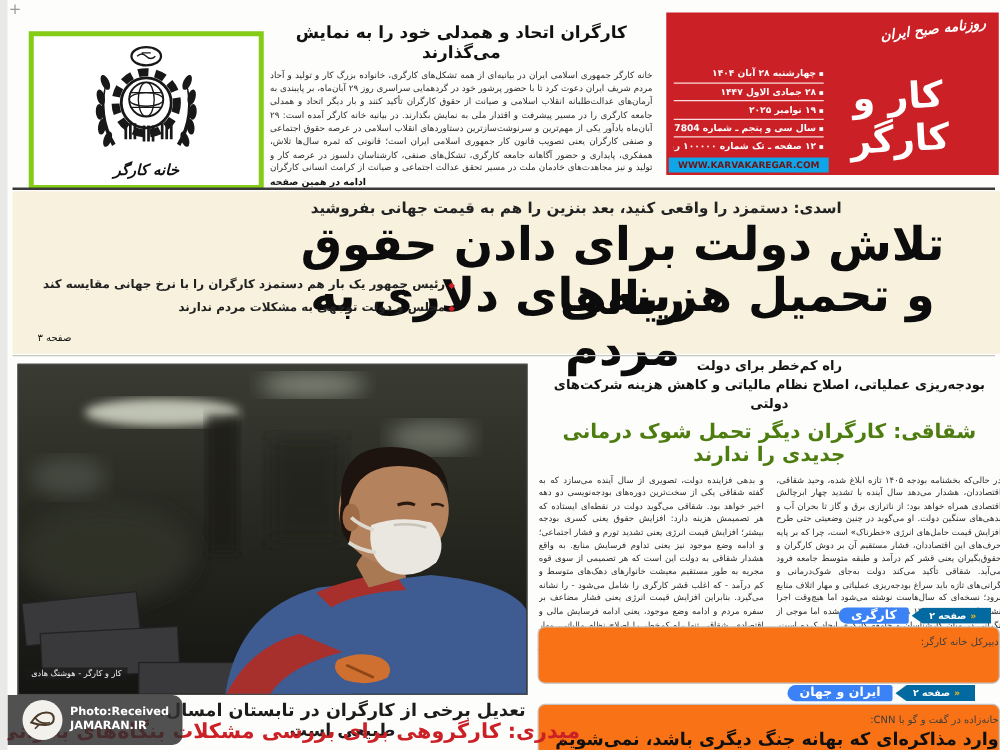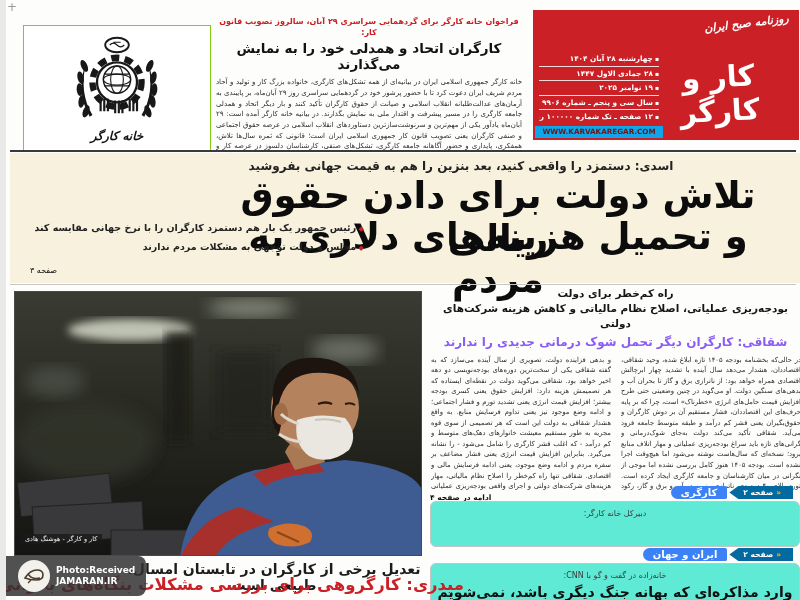--- a/index.html
+++ b/index.html
@@ -5,21 +5,21 @@
   html,body{margin:0;padding:0;background:#d8d8d8;}
   .page{position:relative;width:800px;height:600px;background:#fdfdfc;overflow:hidden;
         font-family:"DejaVu Sans",sans-serif;color:#111;border-left:6px solid #e9e9e7;}
   [data-name]{box-sizing:border-box;}
 
   
   .crop-mark{position:absolute;left:1px;top:0;color:#9a9a98;font-size:12px;}
 
   
   .logo-box{position:absolute;left:17px;top:25px;width:188px;height:127px;
-            border:1px solid #84cc16;background:#fff;display:flex;flex-direction:column;
+            border:4px solid #84cc16;background:#fff;display:flex;flex-direction:column;
             align-items:center;justify-content:center;}
   .logo-caption{font-size:12px;font-weight:bold;font-style:italic;margin-top:-6px;direction:rtl;}
 
   
   .top-article{position:absolute;left:210px;top:16px;width:306px;direction:rtl;}
   .top-article .kicker{color:#cb2026;font-size:8px;font-weight:bold;text-align:center;line-height:1.4;}
   .top-article .headline{font-size:13.5px;font-weight:800;text-align:center;margin-top:2px;color:#121212;}
   .top-article .body{margin-top:5px;font-size:7px;line-height:1.52;text-align:justify;color:#2b2b2b;
                      height:84px;overflow:hidden;}
   .top-article .continued{font-size:7.5px;font-weight:bold;text-align:left;margin-top:2px;}
@@ -57,38 +57,38 @@
 
   
   .photo{position:absolute;left:8px;top:291px;width:408px;height:265px;background:#1c1c1a;
          border:1px solid #4a4a48;overflow:hidden;}
   .photo-caption{position:absolute;left:5px;bottom:11px;background:rgba(25,25,25,.78);color:#eee;
                  font-size:6.5px;padding:1px 5px;direction:rtl;}
 
   
   .sh-article{position:absolute;left:424px;top:286px;width:371px;direction:rtl;}
   .sh-article .kicker{font-size:10.5px;font-weight:bold;text-align:center;color:#151515;line-height:1.45;}
-  .sh-article .headline{font-size:12px;font-weight:800;text-align:center;margin-top:3px;color:#8b5cf6;}
+  .sh-article .headline{font-size:16px;font-weight:800;text-align:center;margin-top:3px;color:#4d7c0f;}
   .sh-cols{display:flex;gap:10px;margin-top:6px;}
   .sh-col{width:180px;font-size:6.8px;line-height:1.55;text-align:justify;color:#2b2b2b;
           height:136px;overflow:hidden;}
   .sh-continued{font-size:7.5px;font-weight:bold;direction:ltr;text-align:left;margin-top:2px;}
 
   
   .tag{position:absolute;height:13px;display:flex;align-items:stretch;direction:ltr;}
   .tag-red{background:#3b82f6;color:#fff;font-size:10px;font-weight:bold;line-height:13px;
            padding:0 10px;border-radius:7px 2px 2px 7px;direction:rtl;}
   .tag-black{background:#0369a1;color:#fff;font-size:7.5px;font-weight:bold;line-height:13px;
              padding:0 12px 0 14px;margin-left:2px;direction:rtl;
              clip-path:polygon(0 50%,9px 0,100% 0,100% 100%,9px 100%);}
   .tag-black .chev{color:#f2b719;margin-left:3px;font-weight:800;}
   .tag-1{top:486px;right:7px;}
-  .tag-2{top:548px;right:7px;}
+  .tag-2{top:548px;right:20px;}
   .teaser-box{position:absolute;left:424px;width:370px;height:46px;border:1.5px solid #c4c4c2;
-              border-radius:6px;background:#5eead4;text-align:center;direction:rtl;}
+              border-radius:6px;background:#f97316;text-align:right;direction:rtl;}
   .box-1{top:501px;}
   .box-2{top:563px;}
   .teaser-kicker{font-size:8px;color:#3d3d3d;margin-top:7px;}
   .teaser-headline{font-size:14px;font-weight:800;color:#101010;margin-top:4px;}
 
   
   .bottom-kicker{position:absolute;left:120px;top:561px;width:296px;text-align:center;font-size:14px;
                  font-weight:bold;color:#1c1c1c;direction:rtl;}
   .bottom-headline{position:absolute;left:0;top:575px;width:458px;direction:rtl;white-space:nowrap;
                    overflow:visible;font-size:16.5px;font-weight:800;color:#cb2026;text-align:right;}
@@ -138,34 +138,33 @@
         <ellipse cx="100" cy="47" rx="3.4" ry="7" transform="rotate(14 100 47)"></ellipse>
         <ellipse cx="101" cy="60" rx="3.4" ry="7" transform="rotate(4 101 60)"></ellipse>
         <ellipse cx="99" cy="73" rx="3.4" ry="7" transform="rotate(-8 99 73)"></ellipse>
         <ellipse cx="94" cy="84" rx="3.4" ry="7" transform="rotate(-20 94 84)"></ellipse>
       </g>
     </svg>
     <div class="logo-caption" data-name="logo-caption">خانه کارگر</div>
   </div>
 
   <div class="top-article" data-name="top-article">
-    <div class="kicker" data-name="top-article-kicker">فراخوان خانه کارگر برای گردهمایی سراسری ۲۹ آبان، سالروز تصویب قانون کار:</div>
     <div class="headline" data-name="top-article-headline">کارگران اتحاد و همدلی خود را به نمایش می‌گذارند</div>
     <div class="body" data-name="top-article-body">خانه کارگر جمهوری اسلامی ایران در بیانیه‌ای از همه تشکل‌های کارگری، خانواده بزرگ کار و تولید و آحاد مردم شریف ایران دعوت کرد تا با حضور پرشور خود در گردهمایی سراسری روز ۲۹ آبان‌ماه، بر پایبندی به آرمان‌های عدالت‌طلبانه انقلاب اسلامی و صیانت از حقوق کارگران تأکید کنند و بار دیگر اتحاد و همدلی جامعه کارگری را در مسیر پیشرفت و اقتدار ملی به نمایش بگذارند. در بیانیه خانه کارگر آمده است: ۲۹ آبان‌ماه یادآور یکی از مهم‌ترین و سرنوشت‌سازترین دستاوردهای انقلاب اسلامی در عرصه حقوق اجتماعی و صنفی کارگران یعنی تصویب قانون کار جمهوری اسلامی ایران است؛ قانونی که ثمره سال‌ها تلاش، همفکری، پایداری و حضور آگاهانه جامعه کارگری، تشکل‌های صنفی، کارشناسان دلسوز در عرصه کار و تولید و نیز مجاهدت‌های خادمان ملت در مسیر تحقق عدالت اجتماعی و صیانت از کرامت انسانی کارگران است.</div>
     <div class="continued" data-name="top-article-continued">ادامه در همین صفحه</div>
   </div>
 
   <div class="masthead" data-name="masthead">
     <div class="mast-tagline" data-name="masthead-tagline">روزنامه صبح ایران</div>
     <div class="mast-title" data-name="masthead-title">کار و کارگر</div>
     <div class="mast-dates" data-name="masthead-date-block">
       <div class="date-row" data-name="date-solar">چهارشنبه ۲۸ آبان ۱۴۰۴</div>
       <div class="date-row" data-name="date-lunar">۲۸ جمادی الاول ۱۴۴۷</div>
       <div class="date-row" data-name="date-gregorian">۱۹ نوامبر ۲۰۲۵</div>
-      <div class="date-row" data-name="issue-number">سال سی و پنجم ـ شماره ۹۹۰۶</div>
+      <div class="date-row" data-name="issue-number">سال سی و پنجم ـ شماره 7804</div>
       <div class="date-row" data-name="price-pages">۱۲ صفحه ـ تک شماره ۱۰۰۰۰۰ ریال</div>
     </div>
     <div class="mast-site" data-name="masthead-website">WWW.KARVAKAREGAR.COM</div>
   </div>
 
   <div class="rule-top" data-name="horizontal-rule"></div>
 
   <div class="band" data-name="lead-story-band">
     <div class="kicker" data-name="lead-kicker">اسدی: دستمزد را واقعی کنید، بعد بنزین را هم به قیمت جهانی بفروشید</div>
     <div class="h-line1" data-name="lead-headline-line1">تلاش دولت برای دادن حقوق ریالی</div>

